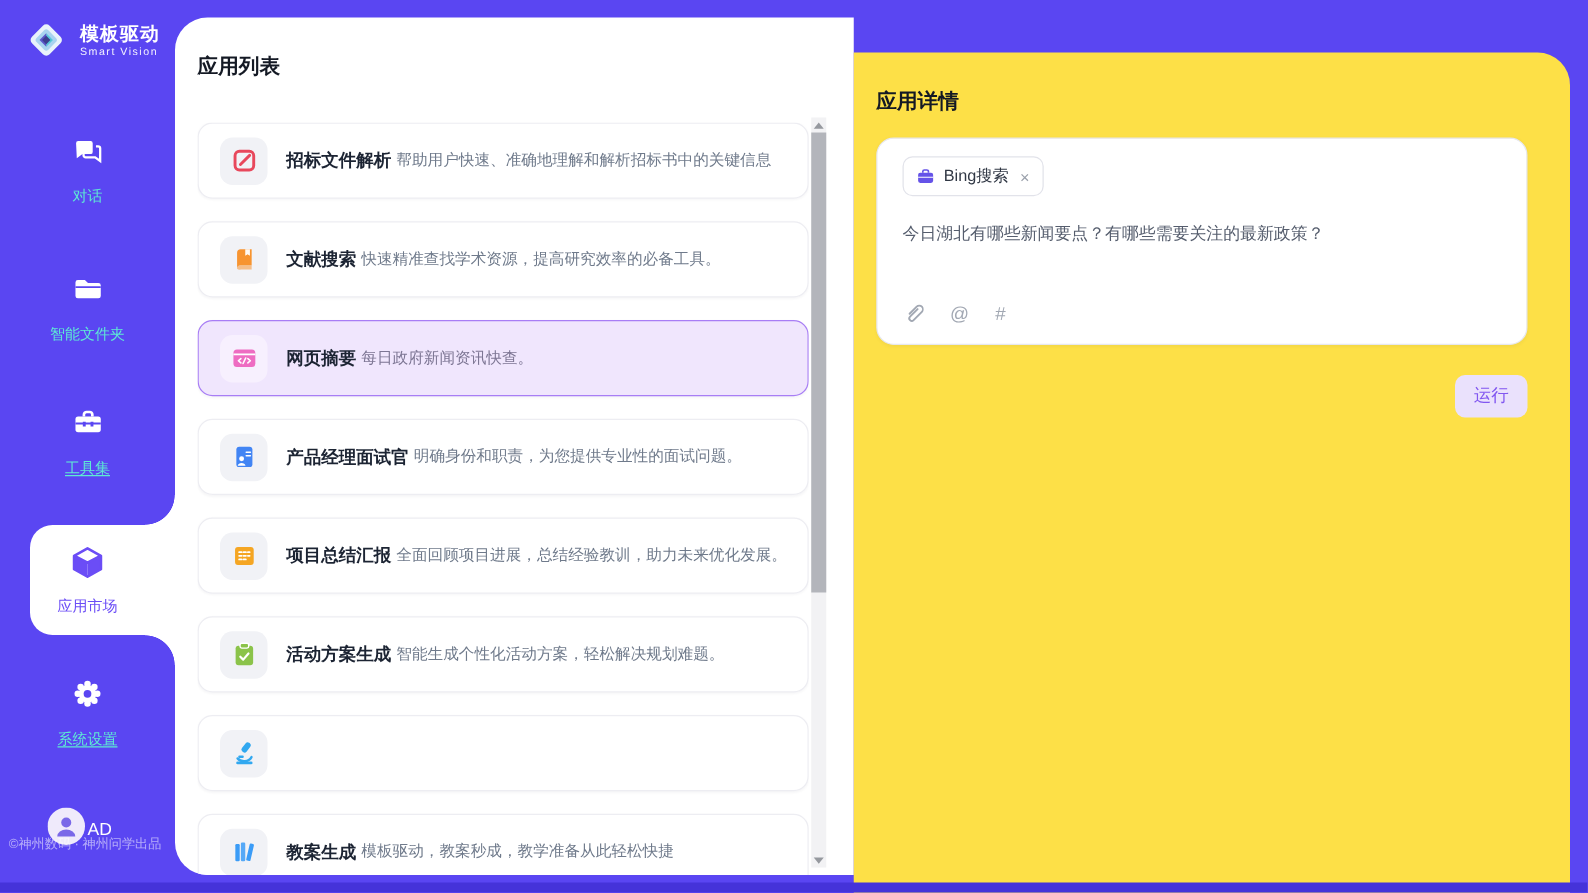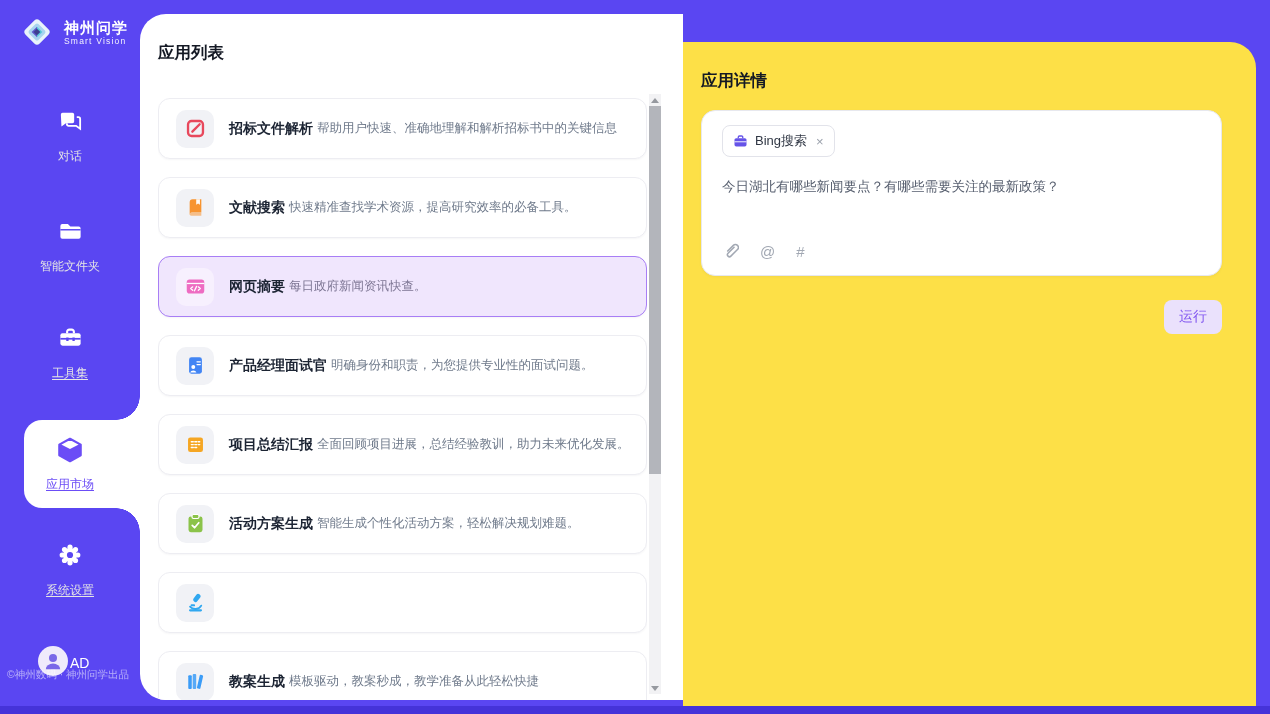--- a/index.html
+++ b/index.html
@@ -11,32 +11,32 @@
   }
   .bottom-strip{position:absolute;left:0;right:0;bottom:0;height:8px;background:#4533d9;}
 
   
   .sidebar{position:absolute;left:0;top:0;width:140px;height:706px;}
   .logo{position:absolute;left:18px;top:13px;display:flex;align-items:center;gap:8px;color:#fff;}
   .logo .ico svg{display:block;}
   .logo-name{font-size:15px;font-weight:bold;letter-spacing:1px;line-height:17px;}
   .logo-sub{font-size:8.5px;letter-spacing:1.2px;opacity:.92;}
 
-  .nav-item{position:absolute;left:0;width:140px;display:flex;flex-direction:column;align-items:center;gap:9px;color:#e5e5e5;cursor:pointer;}
+  .nav-item{position:absolute;left:0;width:140px;display:flex;flex-direction:column;align-items:center;gap:9px;color:#5eead4;cursor:pointer;}
   .nav-item .lbl{font-size:12px;}
   .nav-item.underlined .lbl{text-decoration:underline;text-underline-offset:2px;}
   .nav-chat{top:108px;} .nav-folder{top:218px;} .nav-toolbox{top:325px;} .nav-settings{top:541px;}
 
   .nav-active{position:absolute;left:24px;top:420px;width:116px;height:88px;background:#fff;border-radius:18px 0 0 18px;}
   .nav-active::before{content:'';position:absolute;right:0;top:-24px;width:24px;height:24px;
     background:radial-gradient(circle at 0 0,#5a46f2 0,#5a46f2 23.5px,#fff 24px);}
   .nav-active::after{content:'';position:absolute;right:0;bottom:-24px;width:24px;height:24px;
     background:radial-gradient(circle at 0 100%,#5a46f2 0,#5a46f2 23.5px,#fff 24px);}
   .nav-active-inner{position:absolute;left:0;top:0;width:92px;height:100%;display:flex;flex-direction:column;align-items:center;justify-content:center;gap:7px;cursor:pointer;}
-  .nav-active-inner .lbl{font-size:12px;color:#6b4df6;text-decoration:underline;text-underline-offset:2px;}
+  .nav-active-inner .lbl{font-size:12px;color:#6b4df6;text-underline-offset:2px;}
 
   .account{position:absolute;left:38px;top:646px;display:flex;align-items:center;gap:2px;color:#fff;font-size:14px;cursor:pointer;}
   .sidebar-footer{position:absolute;left:7px;top:668px;width:160px;font-size:10.5px;color:rgba(255,255,255,.55);white-space:nowrap;}
 
   
   .panel-list{position:absolute;left:140px;top:14px;width:543px;height:686px;background:#fff;border-radius:26px 0 0 26px;overflow:hidden;}
   .panel-title{position:absolute;left:18px;top:28px;font-size:16.5px;font-weight:bold;color:#141924;}
   .app-list{position:absolute;left:18px;top:84px;width:489px;bottom:0;overflow:hidden;}
   .app-card{box-sizing:border-box;height:61px;margin-bottom:18px;border:1px solid #ededf2;border-radius:12px;
     display:flex;align-items:center;padding-left:17px;background:#fff;cursor:pointer;box-shadow:0 1px 2px rgba(25,28,50,.04);}
@@ -78,21 +78,21 @@
           <g transform="rotate(45 20 20)">
             <rect x="9.5" y="9.5" width="21" height="21" rx="4" fill="#e9f3fb"></rect>
             <rect x="13" y="13" width="14" height="14" rx="2.5" fill="#a9d3f0"></rect>
             <path d="M16 16 h8 v8 Z" fill="#55c8d8"></path>
             <path d="M16 16 v8 h8 Z" fill="#5b55c9"></path>
             <rect x="17.5" y="17.5" width="5" height="5" fill="#3c3f8f"></rect>
           </g>
         </svg>
       </span>
     <span>
-      <div class="logo-name">神州问学</div>
+      <div class="logo-name">模板驱动</div>
       <div class="logo-sub">Smart Vision</div>
     </span>
   </div>
 
   <div class="nav-item nav-chat">
     <span class="ico"><svg width="27" height="27" viewBox="0 0 28 28">
           <path d="M4 6.8 A1.8 1.8 0 0 1 5.8 5 H16 a1.8 1.8 0 0 1 1.8 1.8 V14 a1.8 1.8 0 0 1 -1.8 1.8 H9.3 L4.6 19.3 Z" fill="#fff"></path>
           <path d="M20.5 9.5 h1.7 A1.8 1.8 0 0 1 24 11.3 v10.2 l-4.2 -3 H12 a1.8 1.8 0 0 1 -1.8 -1.8 v-.9" fill="none" stroke="#fff" stroke-width="1.9"></path>
         </svg></span>
     <span class="lbl">对话</span>

